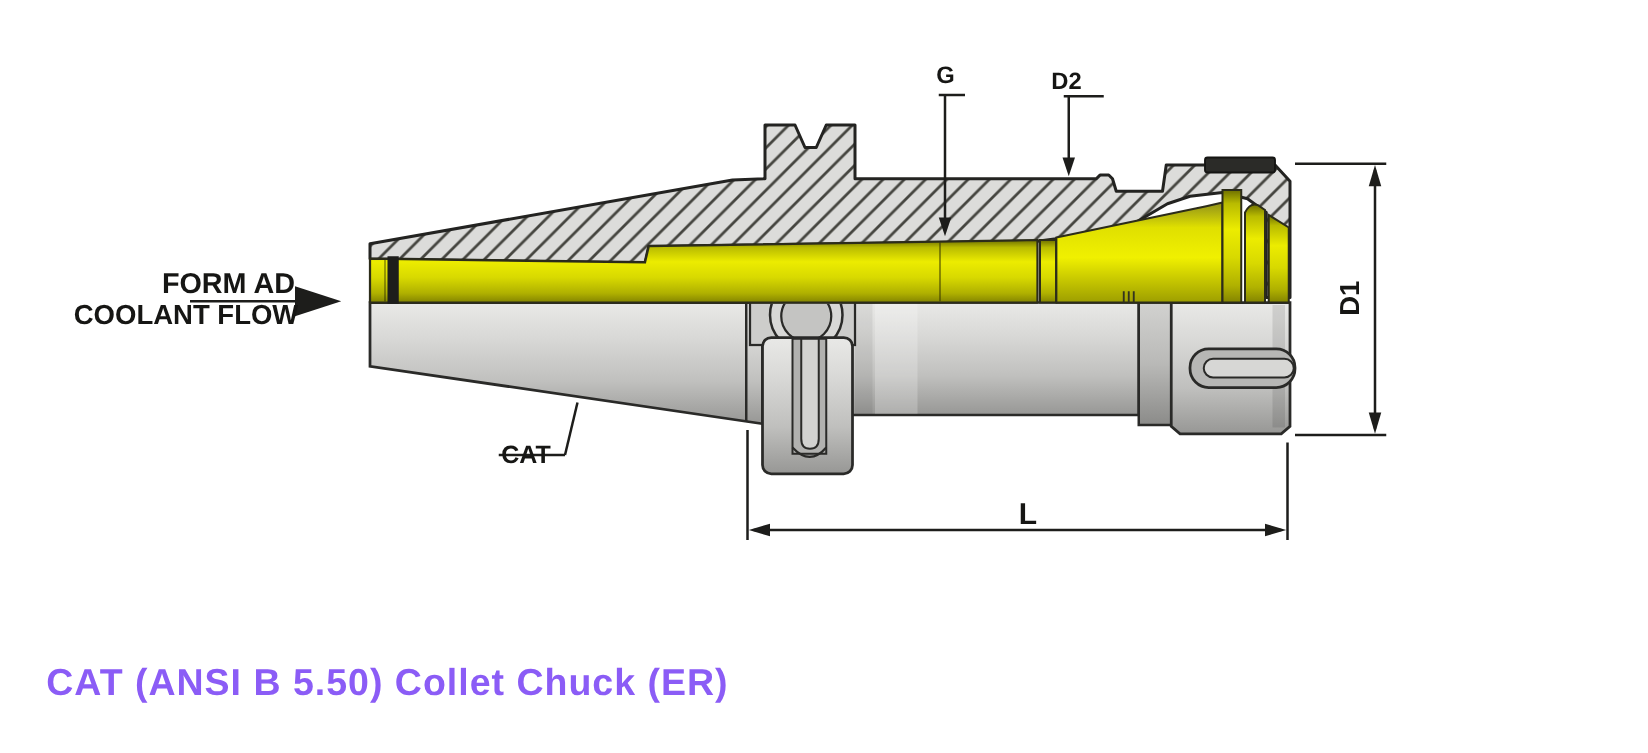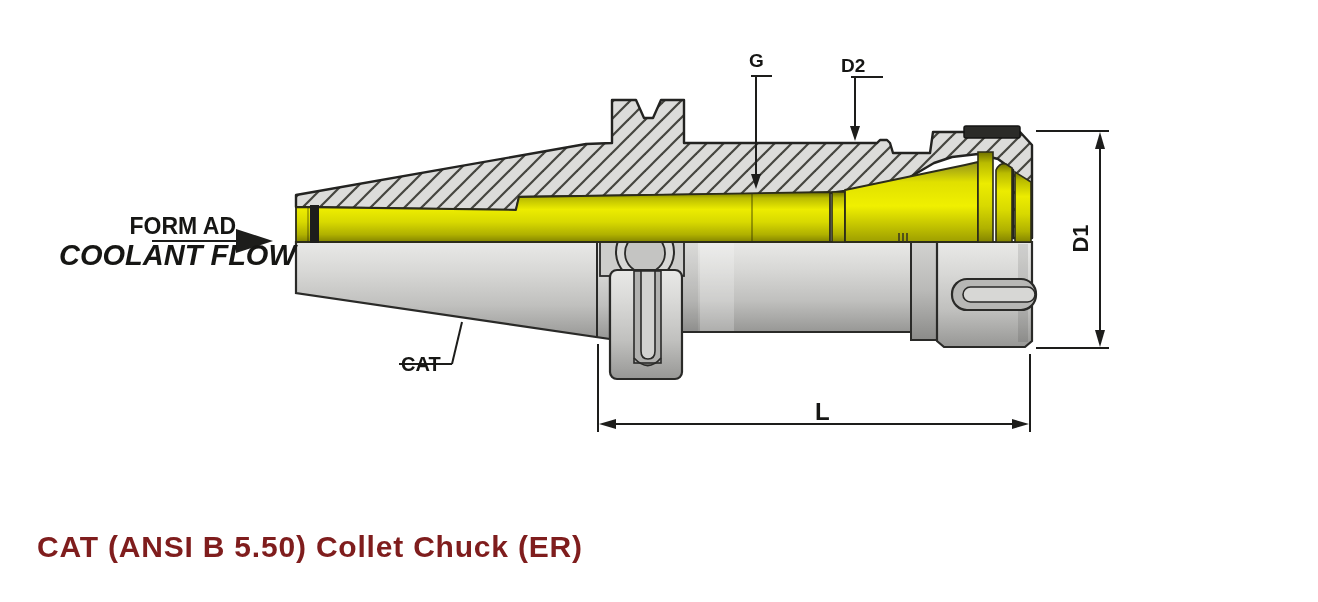--- a/index.html
+++ b/index.html
@@ -10,22 +10,22 @@
   .stage svg{position:absolute;left:0;top:0;}
   .lbl{
     position:absolute;color:#161614;font-weight:bold;white-space:nowrap;line-height:1.05;
   }
   .lbl-g{left:749px;top:51px;font-size:19px;}
   .lbl-d2{left:841px;top:56px;font-size:19px;}
   .lbl-d1{left:1066px;top:227px;font-size:22px;transform:rotate(-90deg);transform-origin:center;}
   .lbl-l{left:815px;top:399px;font-size:24px;}
   .lbl-cat{left:401px;top:354px;font-size:20px;}
   .note-line1{left:60px;top:214px;width:176px;text-align:right;font-size:23px;}
-  .note-line2{left:59px;top:240px;width:179px;text-align:right;font-size:29px;font-style:italic;}
-  .caption{top:531px;font-size:30px;color:#7f1d1d;}
+  .note-line2{left:59px;top:240px;width:179px;text-align:right;font-size:22px;}
+  .caption{top:531px;font-size:30px;color:#8b5cf6;}
   .caption-left{left:37px;letter-spacing:0.8px;}
   .caption-right{left:773px;letter-spacing:1.8px;}
 </style>
 </head>
 <body>
 
 <div class="stage">
 
 <svg width="1318" height="602" viewBox="0 0 1318 602">
   <defs>

